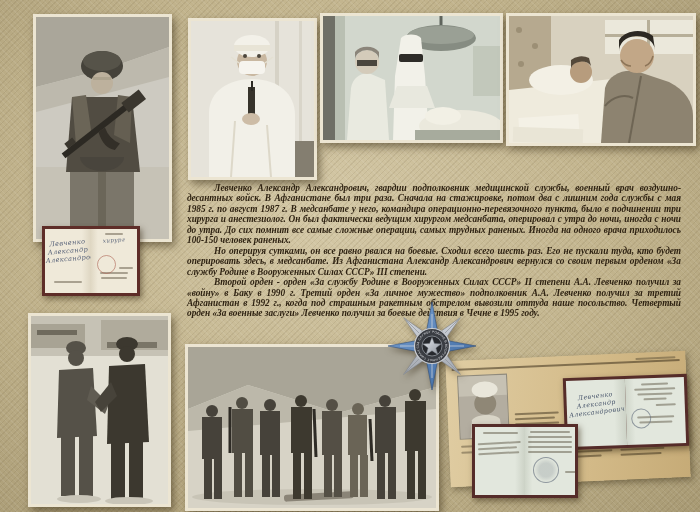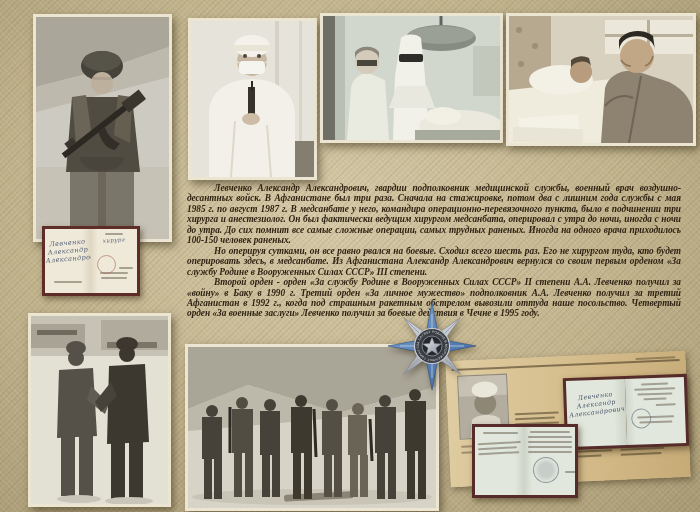--- a/index.html
+++ b/index.html
@@ -152,21 +152,21 @@
       <path d="M112,44 q4,6 10,6 M144,40 q-2,8 -8,10" stroke="#8d7558" stroke-width="1.5" fill="none"></path>
       <line x1="132" y1="60" x2="120" y2="127" stroke="#6e6554" stroke-width="2"></line>
       <path d="M96,90 C104,80 116,78 124,82" stroke="#6e6554" stroke-width="2" fill="none"></path>
       <rect x="10" y="100" width="60" height="20" fill="#f4f1e6" transform="rotate(-4 40 110)"></rect>
       <rect x="4" y="112" width="70" height="15" fill="#e9e5d6" transform="rotate(2 39 119)"></rect>
     </svg>
   </div>
 
   <div id="article">
     <p>Левченко Александр Александрович, гвардии подполковник медицинской службы, военный врач воздушно-десантных войск. В Афганистане был три раза. Сначала на стажировке, потом два с лишним года службы с мая 1985 г. по август 1987 г. В медсанбате у него, командира операционно-перевязочного пункта, было  в подчинении  три хирурга и анестезиолог. Он был фактически ведущим хирургом медсанбата, оперировал с утра до ночи, иногда с ночи до утра. До сих помнит все самые сложные операции,  самых трудных раненых. Иногда на одного врача приходилось 100-150 человек раненых.</p>
-    <p>Но оперируя сутками, он все равно рвался на боевые. Сходил всего шесть раз. Его не хирургом туда, кто будет оперировать здесь, в медсанбате. Из Афганистана Александр Александрович вернулся со своим первым орденом «За службу Родине в Вооруженных Силах СССР» III степени.</p>
+    <p>Но оперируя сутками, он все равно рвался на боевые. Сходил всего шесть раз. Его не пускали туда, кто будет оперировать здесь, в медсанбате. Из Афганистана Александр Александрович вернулся со своим первым орденом «За службу Родине в Вооруженных Силах СССР» III степени.</p>
     <p>Второй орден - орден «За службу Родине в Вооруженных Силах СССР» II степени А.А. Левченко получил за «войну» в Баку в 1990 г. Третий орден  «За личное мужество» подполковник А.А. Левченко получил за третий Афганистан в 1992 г., когда под страшным ракетным обстрелом вывозили оттуда наше посольство. Четвертый орден «За военные заслуги» Левченко получил за боевые действия в Чечне в 1995 году.</p>
   </div>
 
   <div class="booklet" style="left:42px;top:226px;width:92px;height:64px;z-index:2;">
     <div class="bpage left">
       <div class="hand" style="top:10px;font-size:6.5px;">
         <div>Левченко</div>
         <div>Александр</div>
         <div>Александрович</div>
       </div>

